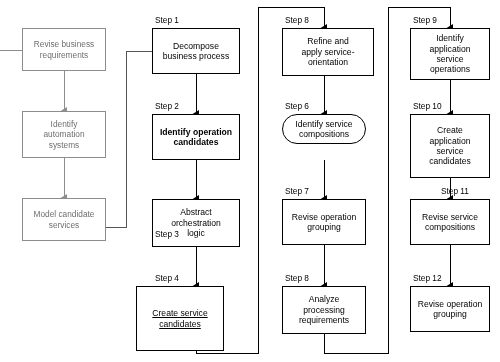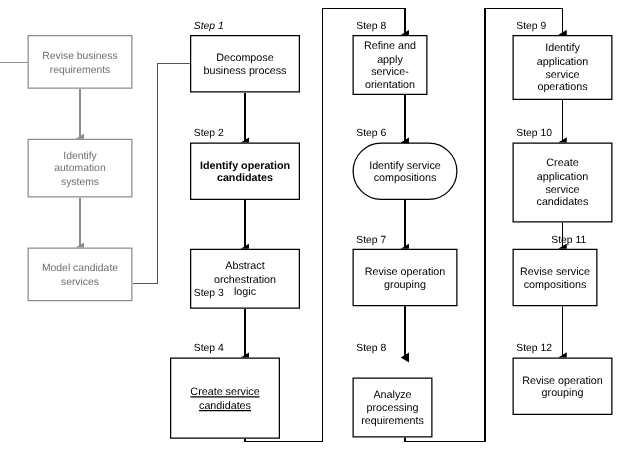--- a/index.html
+++ b/index.html
@@ -101,74 +101,74 @@
 systems</span>
       </div>
       <div class="node phase" style="left: 22px; top: 198px; width: 84px; height: 43px; text-align: center;">
         <span class="txt">Model candidate
 services</span>
       </div>
       <div class="node step" style="left: 152px; top: 28px; width: 88px; height: 46px;">
         <span class="txt">Decompose
 business process</span>
       </div>
-      <div class="steplabel" style="left: 155px; top: 15px; font-style: italic;">Step 1</div>
+      <div class="steplabel" style="left: 155px; top: 15px;">Step 1</div>
       <div class="node step" style="left: 152px; top: 114px; width: 88px; height: 46px; font-weight: bold;">
         <span class="txt">Identify operation
 candidates</span>
       </div>
       <div class="steplabel" style="left: 155px; top: 101px;">Step 2</div>
       <div class="node step" style="left: 152px; top: 199px; width: 88px; height: 48px;">
         <span class="txt">Abstract
 orchestration
 logic</span>
       </div>
       <div class="steplabel" style="left: 155px; top: 186px; margin-top: 43px;">Step 3</div>
       <div class="node step" style="left: 136px; top: 286px; width: 88px; height: 65px; text-decoration: underline;">
         <span class="txt">Create service
 candidates</span>
       </div>
       <div class="steplabel" style="left: 155px; top: 273px;">Step 4</div>
-      <div class="node step" style="left: 282px; top: 28px; width: 60px; height: 48px;">
+      <div class="node step" style="left: 282px; top: 28px; width: 92px; height: 48px;">
         <span class="txt">Refine and
 apply service-
 orientation</span>
       </div>
       <div class="steplabel" style="left: 285px; top: 15px;">Step 8</div>
-      <div class="node step" style="left: 282px; top: 114px; width: 84px; height: 46px; border-radius: 23px;">
+      <div class="node step" style="left: 282px; top: 114px; width: 84px; height: 30px; border-radius: 23px;">
         <span class="txt">Identify service
 compositions</span>
       </div>
       <div class="steplabel" style="left: 285px; top: 101px;">Step 6</div>
       <div class="node step" style="left: 282px; top: 199px; width: 84px; height: 46px;">
         <span class="txt">Revise operation
 grouping</span>
       </div>
       <div class="steplabel" style="left: 285px; top: 186px;">Step 7</div>
-      <div class="node step" style="left: 282px; top: 302px; width: 64px; height: 48px;">
+      <div class="node step" style="left: 282px; top: 286px; width: 84px; height: 48px;">
         <span class="txt">Analyze
 processing
 requirements</span>
       </div>
       <div class="steplabel" style="left: 285px; top: 273px;">Step 8</div>
       <div class="node step" style="left: 410px; top: 28px; width: 80px; height: 52px;">
         <span class="txt">Identify
 application
 service
 operations</span>
       </div>
       <div class="steplabel" style="left: 413px; top: 15px;">Step 9</div>
       <div class="node step" style="left: 410px; top: 114px; width: 80px; height: 64px;">
         <span class="txt">Create
 application
 service
 candidates</span>
       </div>
       <div class="steplabel" style="left: 413px; top: 101px;">Step 10</div>
-      <div class="node step" style="left: 410px; top: 199px; width: 68px; height: 46px;">
+      <div class="node step" style="left: 410px; top: 199px; width: 80px; height: 46px;">
         <span class="txt">Revise service
 compositions</span>
       </div>
       <div class="steplabel" style="left: 413px; top: 186px; margin-left: 28px;">Step 11</div>
       <div class="node step" style="left: 410px; top: 286px; width: 80px; height: 46px;">
         <span class="txt">Revise operation
 grouping</span>
       </div>
       <div class="steplabel" style="left: 413px; top: 273px;">Step 12</div>
     </div>

